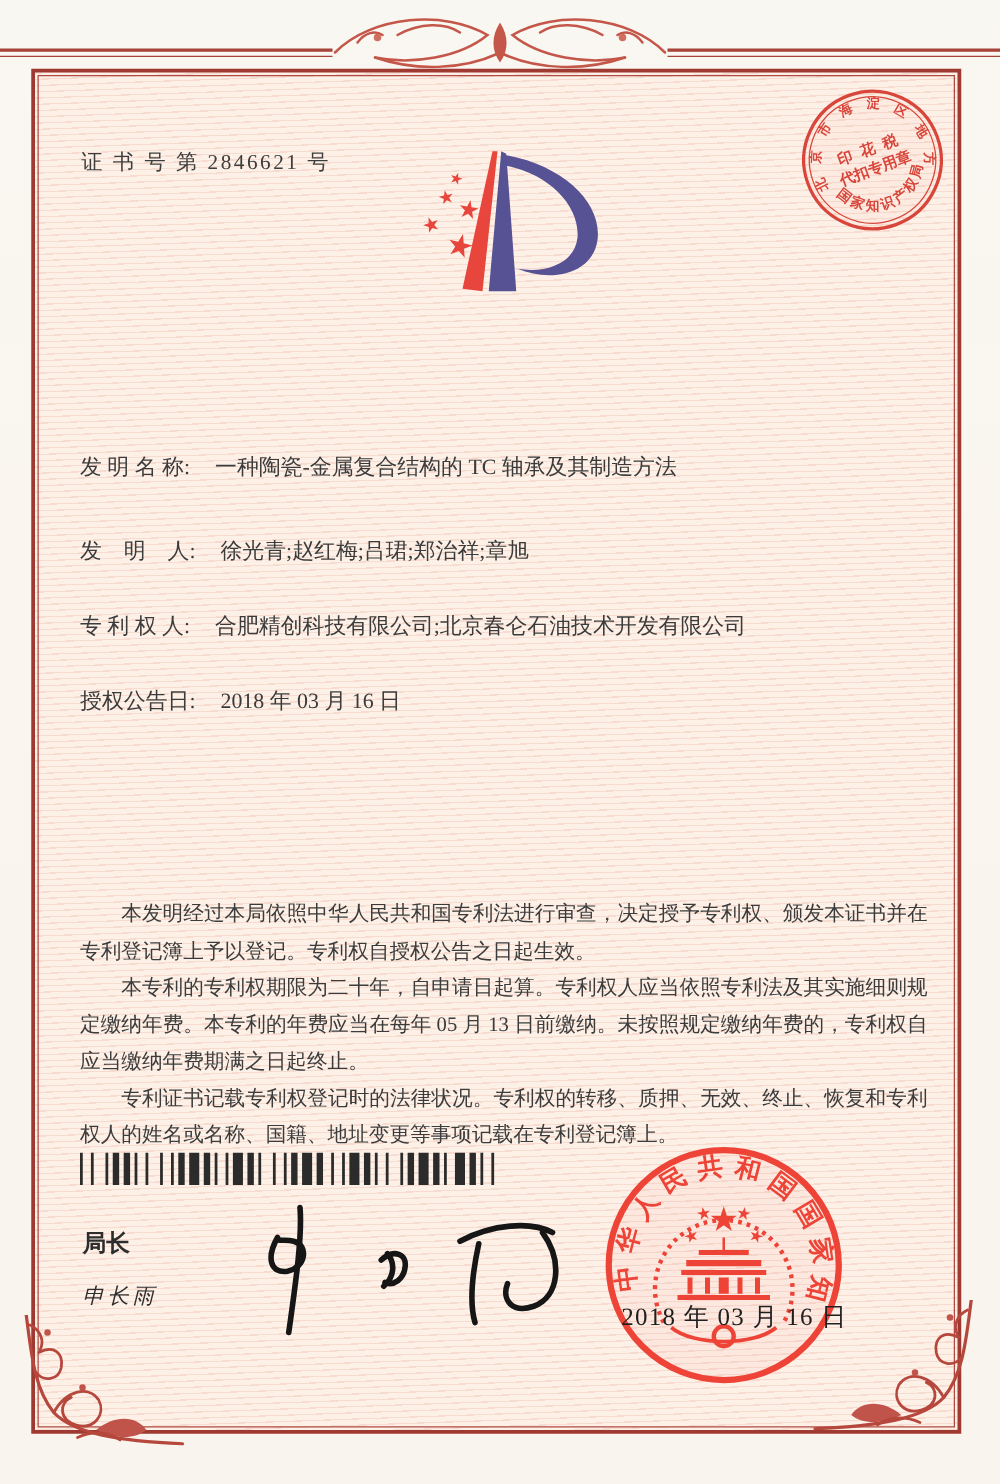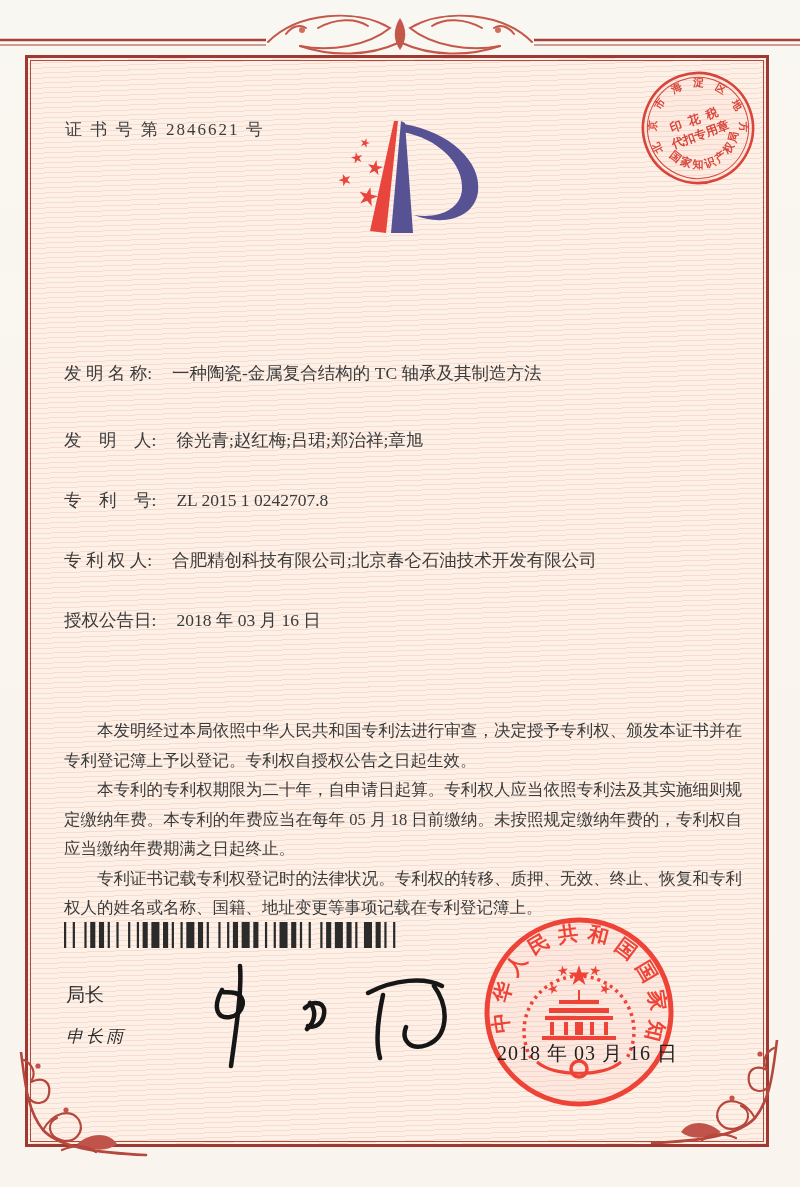--- a/index.html
+++ b/index.html
@@ -36,21 +36,21 @@
   .fr.first{margin-bottom:41px;}
   .flabel{display:inline-block;white-space:pre;margin-right:20px;}
   .fvalue{white-space:pre;}
   .bodytext{position:absolute;left:64px;right:58px;top:716px;}
   .bodytext p{
     margin:0;font-size:16.5px;line-height:29.5px;color:#3b3b3b;
     text-indent:2em;text-align:justify;
   }
   .barcode{position:absolute;left:64px;top:922px;}
   .signer{position:absolute;left:66px;top:982px;font-family:"Liberation Sans","DejaVu Sans",sans-serif;color:#2d2d2d;}
-  .signer .t{font-size:19px;margin-bottom:17px;}
+  .signer .t{font-size:19px;margin-bottom:17px;font-weight:bold;}
   .signer .n{font-size:17px;letter-spacing:3px;font-style:italic;}
   .signature{position:absolute;left:178px;top:948px;}
   .seal-main{position:absolute;left:479px;top:912px;}
   .issue-date{
     position:absolute;left:497px;top:1040px;z-index:5;
     font-size:20px;color:#1f1f1f;letter-spacing:1px;white-space:pre;
   }
   .seal-tax{position:absolute;left:636px;top:66px;z-index:4;}
   .ornament-top{position:absolute;left:0;top:0;}
   .flourish-bl{position:absolute;left:16px;top:1052px;}
@@ -123,34 +123,31 @@
 
   
   <div class="fields">
     <div class="fr first">
       <span class="flabel">发 明 名 称:</span><span class="fvalue">一种陶瓷-金属复合结构的 TC 轴承及其制造方法</span>
     </div>
     <div class="fr">
       <span class="flabel">发　明　人:</span><span class="fvalue">徐光青;赵红梅;吕珺;郑治祥;章旭</span>
     </div>
     <div class="fr">
-      <span class="flabel">专　利　号:</span><span class="fvalue">ZL 2015 1 0242707.8</span>
-    </div>
-    <div class="fr">
       <span class="flabel">专 利 权 人:</span><span class="fvalue">合肥精创科技有限公司;北京春仑石油技术开发有限公司</span>
     </div>
     <div class="fr">
       <span class="flabel">授权公告日:</span><span class="fvalue">2018 年 03 月 16 日</span>
     </div>
   </div>
 
   
   <div class="bodytext">
     <p>本发明经过本局依照中华人民共和国专利法进行审查，决定授予专利权、颁发本证书并在专利登记簿上予以登记。专利权自授权公告之日起生效。</p>
-    <p>本专利的专利权期限为二十年，自申请日起算。专利权人应当依照专利法及其实施细则规定缴纳年费。本专利的年费应当在每年 05 月 18 日前缴纳。未按照规定缴纳年费的，专利权自应当缴纳年费期满之日起终止。</p>
+    <p>本专利的专利权期限为二十年，自申请日起算。专利权人应当依照专利法及其实施细则规定缴纳年费。本专利的年费应当在每年 05 月 13 日前缴纳。未按照规定缴纳年费的，专利权自应当缴纳年费期满之日起终止。</p>
     <p>专利证书记载专利权登记时的法律状况。专利权的转移、质押、无效、终止、恢复和专利权人的姓名或名称、国籍、地址变更等事项记载在专利登记簿上。</p>
   </div>
 
   
   <svg class="barcode" width="332" height="27" viewBox="0 0 332 27">
     <g fill="#2b2b2b">
         <rect x="0.00" y="0" width="2.21" height="26"></rect>
         <rect x="8.74" y="0" width="2.21" height="26"></rect>
         <rect x="20.39" y="0" width="2.21" height="26"></rect>
         <rect x="26.21" y="0" width="5.12" height="26"></rect>

